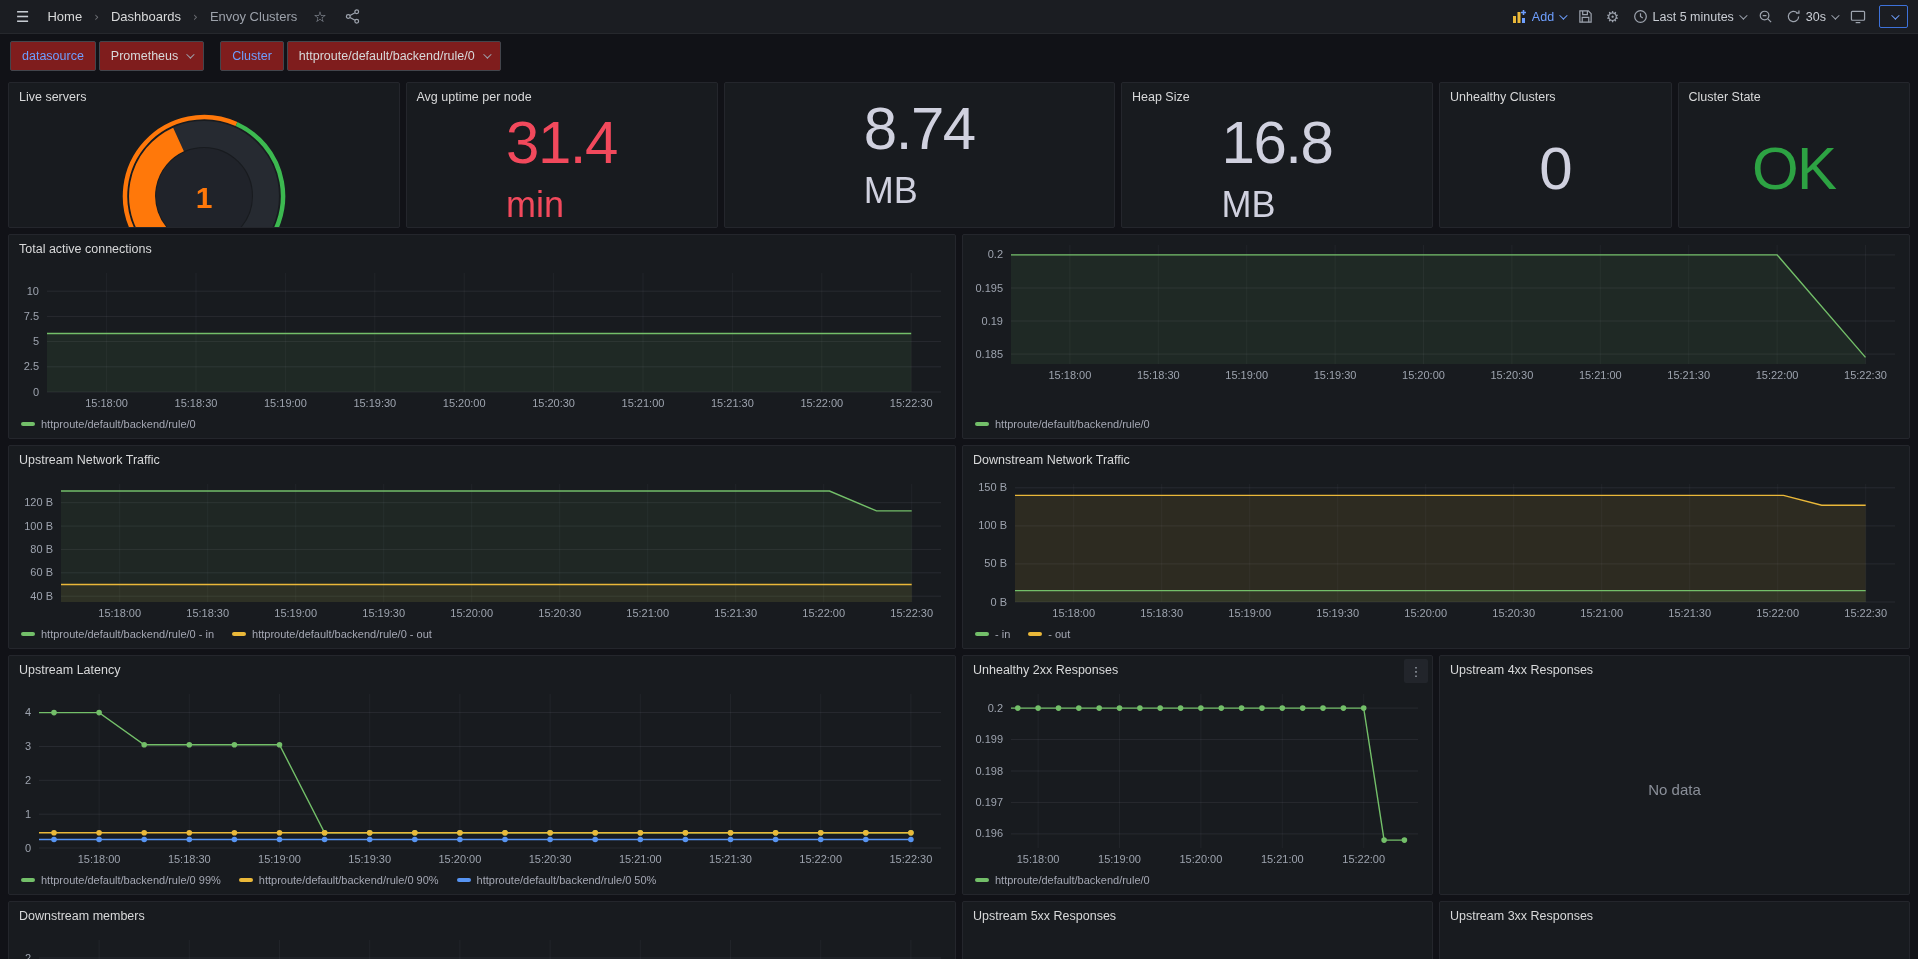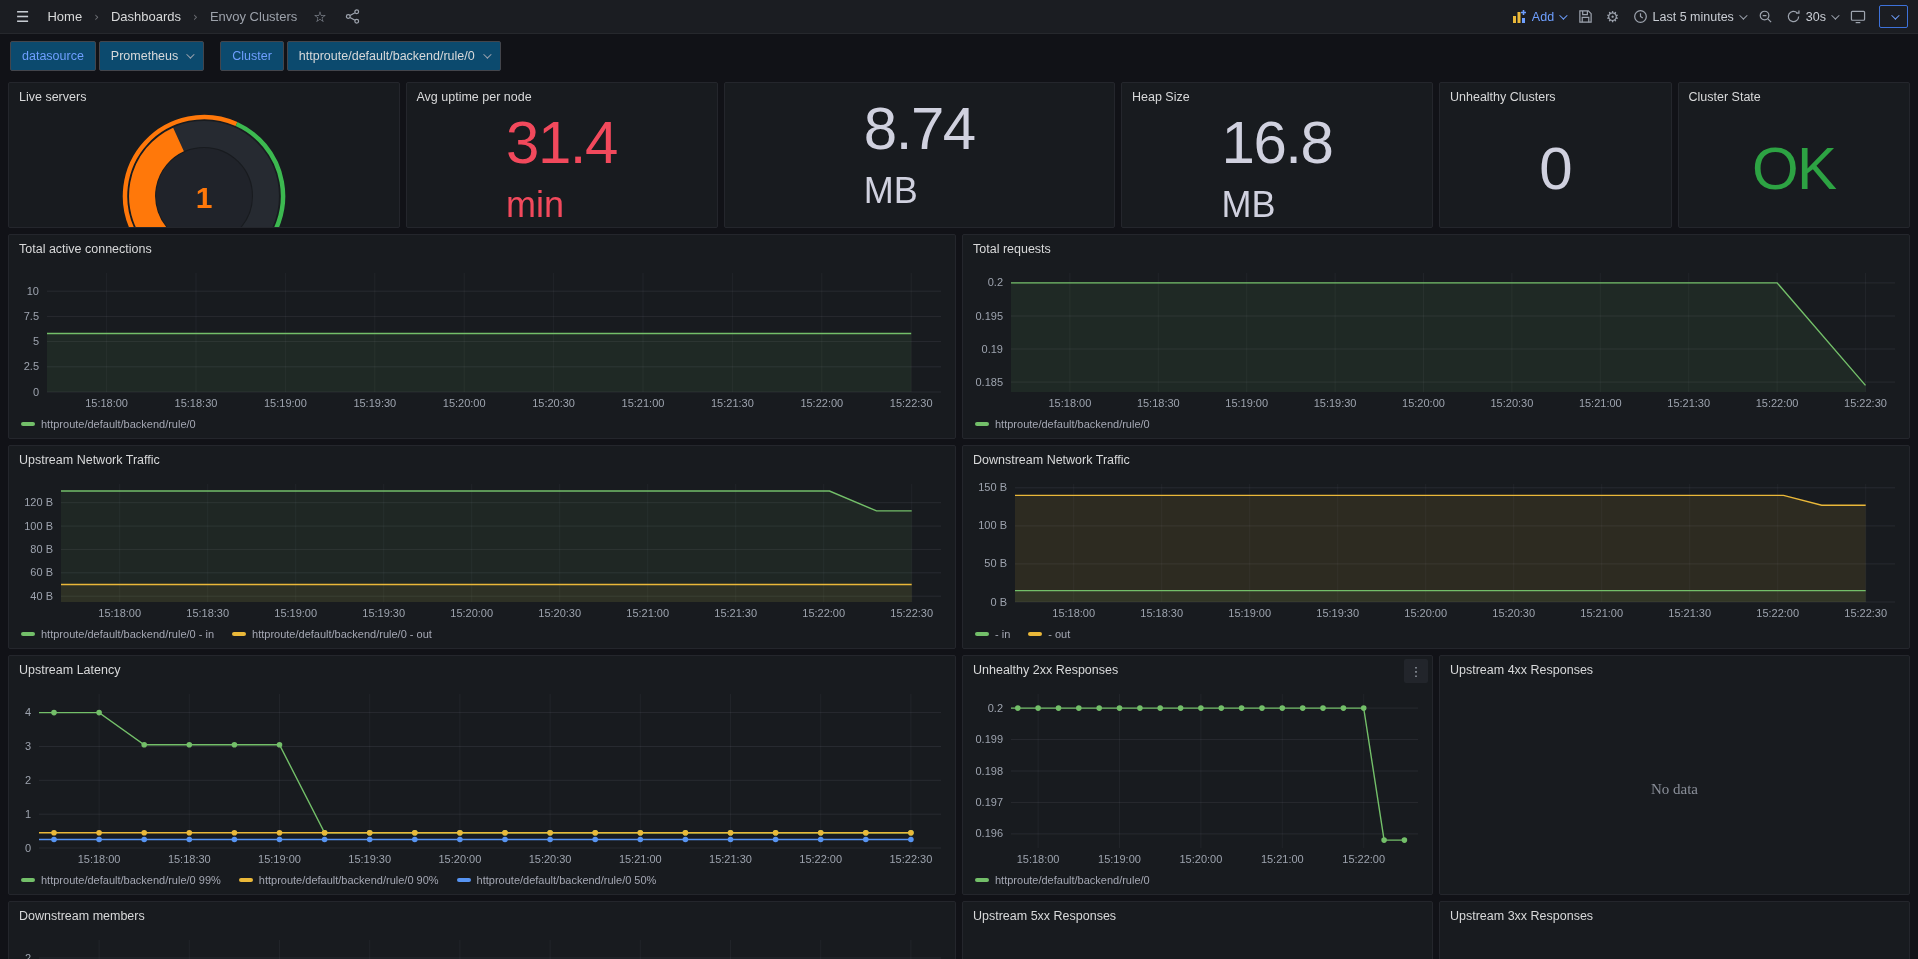--- a/index.html
+++ b/index.html
@@ -25,21 +25,21 @@
     border-bottom:1.4px solid currentColor; transform:rotate(45deg) translateY(-2px);
     display:inline-block; }
   .chevbtn { width:29px; height:23px; border:1px solid #3D71D9; border-radius:2px;
     display:flex; align-items:center; justify-content:center; color:#6E9FFF; }
   svg.lineicon { stroke:#9DA3AE; fill:none; stroke-width:1.3; }
 
   
   .subnav { display:flex; align-items:center; gap:16px; padding:7px 10px 3px 10px; }
   .vargroup { display:flex; align-items:center; gap:3px; }
   .chip { height:30px; display:flex; align-items:center; padding:8px 11px;
-    background:#0c4a6e; border:1px solid #43454C; border-radius:2px; font-size:12.5px; }
+    background:#7f1d1d; border:1px solid #43454C; border-radius:2px; font-size:12.5px; }
   .chip.lbl { color:#6E9FFF; font-weight:500; }
   .chip.val { color:#D8D9DA; gap:8px; cursor:pointer; }
   .chip.val .chev { color:#9DA3AE; }
 
   
   .dash { display:grid; grid-template-columns:repeat(24,1fr);
     grid-template-rows:146px 205px 204px 240px 200px; gap:6px; padding:8px; }
   .c3{grid-column:span 3}.c4{grid-column:span 4}.c5{grid-column:span 5}
   .c6{grid-column:span 6}.c12{grid-column:span 12}
   .panel { background:#181B1F; border:1px solid #24262C; border-radius:2px;
@@ -52,21 +52,21 @@
   .legend .item { display:flex; align-items:center; gap:6px; cursor:pointer; }
   .legend .dash-swatch { width:14px; height:4px; border-radius:2px; display:inline-block; }
 
   .statbody { flex:1; display:flex; align-items:center; justify-content:center;
     gap:12px; overflow:hidden; }
   .statrow { display:flex; align-items:baseline; gap:11px;flex-direction:column; }
   .statnum { font-size:60px; font-weight:500; letter-spacing:-1.5px; line-height:1; }
   .statunit { font-size:36px; font-weight:500; }
   .gaugewrap { flex:1; position:relative; overflow:hidden; }
   .nodata { flex:1; display:flex; align-items:center; justify-content:center;
-    color:#8A8F99; font-size:15px;font-family:Liberation Serif, serif; }
+    color:#8A8F99; font-size:15px; }
   .kebab { position:absolute; top:3px; right:4px; width:24px; height:24px;
     background:#22252B; border-radius:2px; color:#9DA3AE; display:flex;
     align-items:center; justify-content:center; font-size:13px; cursor:pointer; }
 </style>
 </head>
 <body>
 
 <div class="topnav">
   <div class="left">
     <span class="burger uicon">☰</span>
@@ -248,21 +248,20 @@
           <polyline points="38.0,70.5 902.2,70.5" fill="none" stroke="#73BF69" stroke-width="1.4"></polyline>
         </svg></div>
     <div class="legend">
         <span class="item">
           <span class="dash-swatch" style="background:#73BF69"></span>
           <span>httproute/default/backend/rule/0</span>
         </span>
       </div>
   </div>
   <div class="panel c12">
-    <div class="ptitle">Total requests</div>
     <div class="chart"><svg width="946" height="151">
           <line x1="106.9" y1="10" x2="106.9" y2="129" stroke="rgba(204,204,220,0.055)"></line>
           <text x="106.9" y="144" fill="#9DA3AE" font-size="11" text-anchor="middle">15:18:00</text>
           <line x1="195.3" y1="10" x2="195.3" y2="129" stroke="rgba(204,204,220,0.055)"></line>
           <text x="195.3" y="144" fill="#9DA3AE" font-size="11" text-anchor="middle">15:18:30</text>
           <line x1="283.7" y1="10" x2="283.7" y2="129" stroke="rgba(204,204,220,0.055)"></line>
           <text x="283.7" y="144" fill="#9DA3AE" font-size="11" text-anchor="middle">15:19:00</text>
           <line x1="372.1" y1="10" x2="372.1" y2="129" stroke="rgba(204,204,220,0.055)"></line>
           <text x="372.1" y="144" fill="#9DA3AE" font-size="11" text-anchor="middle">15:19:30</text>
           <line x1="460.5" y1="10" x2="460.5" y2="129" stroke="rgba(204,204,220,0.055)"></line>

